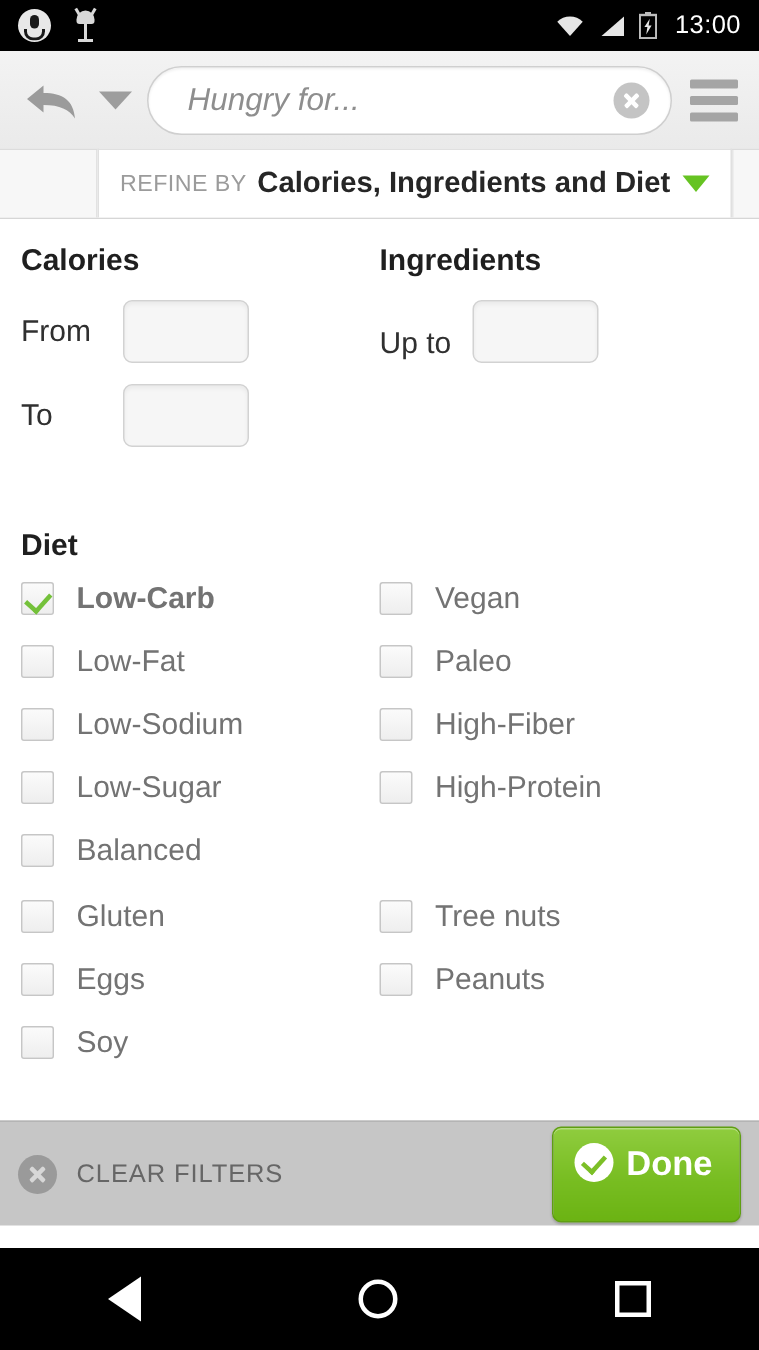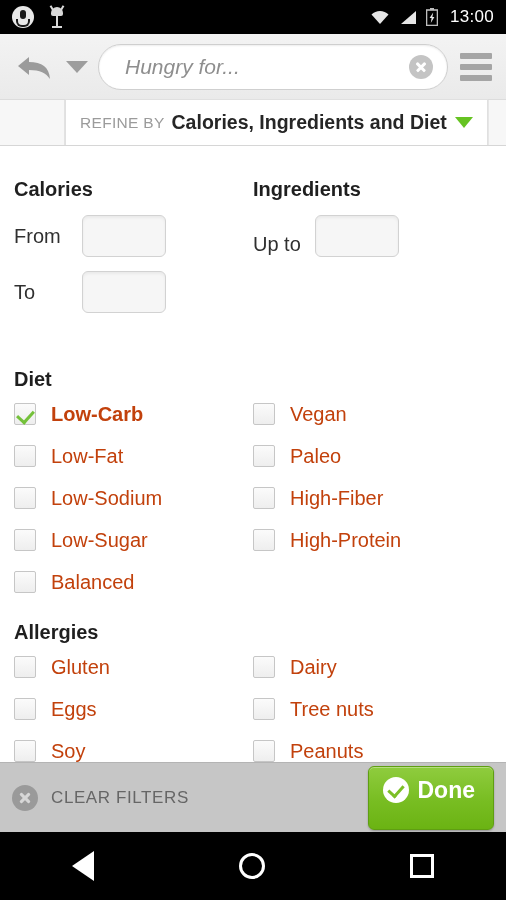--- a/index.html
+++ b/index.html
@@ -109,21 +109,21 @@
   .refine-value { font-size: 19.5px; font-weight: bold; color: #262626; }
   .caret-green {
     width: 0; height: 0; margin-left: 8px;
     border-left: 9px solid transparent; border-right: 9px solid transparent;
     border-top: 11px solid #66c322;
   }
 
   
   .content {
     position: absolute; top: 147px; left: 0; right: 0; bottom: 138px;
-    background: #fff; overflow: hidden; padding: 16px 14px;
+    background: #fff; overflow: hidden; padding: 1px 14px;
   }
   .section-title {
     font-size: 20px; font-weight: bold; color: #1f1f1f; margin-top: 15px;
   }
   .two-col { display: flex; }
   .col { width: 50%; }
   .col-right { padding-left: 0; }
 
   .field-row { display: flex; align-items: center; margin-top: 14px; }
   .field-label { font-size: 20px; color: #303030; width: 68px; }
@@ -139,28 +139,28 @@
     width: 22px; height: 22px; border: 1px solid #c6c6c6; border-radius: 2px;
     background: linear-gradient(to bottom,#fbfbfb,#eeeeee);
     position: relative; flex-shrink: 0;
   }
   .chk.checked::after {
     content:""; position:absolute; left:5px; top:3px;
     width: 8px; height: 13px;
     border: solid #74c13a; border-width: 0 3.5px 3.5px 0;
     transform: rotate(42deg);
   }
-  .chk-label { font-size: 20px; color: #c2410c; margin-left: 15px; }
+  .chk-label { font-size: 20px; color: #737373; margin-left: 15px; }
   .chk-label.bold { font-weight: bold; }
   .diet-grid .col .check-row:first-child,
   .allergy-grid .col .check-row:first-child { margin-top: 2px; }
 
   
   .actionbar {
-    position: absolute; left: 0; right: 0; bottom: 68px; height: 70px;
+    position: absolute; left: 0; right: 0; bottom: 83px; height: 70px;
     background: #c6c6c6; border-top: 1px solid #b4b4b4;
     display: flex; align-items: center; padding: 0 12px;
   }
   .clear-filters { display: flex; align-items: center; gap: 13px; }
   .clear-x {
     width: 26px; height: 26px; border-radius: 50%; background: #9a9a9a; position: relative;
   }
   .clear-x::before, .clear-x::after {
     content:""; position:absolute; left:50%; top:50%; width:13px; height:3px;
     background:#d7d7d7; border-radius:1px;
@@ -325,45 +325,40 @@
           <span class="chk"></span>
           <span class="chk-label">High-Fiber</span>
         </div>
         <div class="check-row">
           <span class="chk"></span>
           <span class="chk-label">High-Protein</span>
         </div>
       </div>
     </div>
 
-    <div class="section-title" style="margin-top:18px;">Allergies</div>
     <div class="two-col allergy-grid">
       <div class="col">
         <div class="check-row">
           <span class="chk"></span>
           <span class="chk-label">Gluten</span>
         </div>
         <div class="check-row">
           <span class="chk"></span>
           <span class="chk-label">Eggs</span>
         </div>
         <div class="check-row">
           <span class="chk"></span>
           <span class="chk-label">Soy</span>
         </div>
         <div class="check-row">
           
           
         </div>
       </div>
       <div class="col col-right">
-        <div class="check-row">
-          <span class="chk"></span>
-          <span class="chk-label">Dairy</span>
-        </div>
         <div class="check-row">
           <span class="chk"></span>
           <span class="chk-label">Tree nuts</span>
         </div>
         <div class="check-row">
           <span class="chk"></span>
           <span class="chk-label">Peanuts</span>
         </div>
       </div>
     </div>

